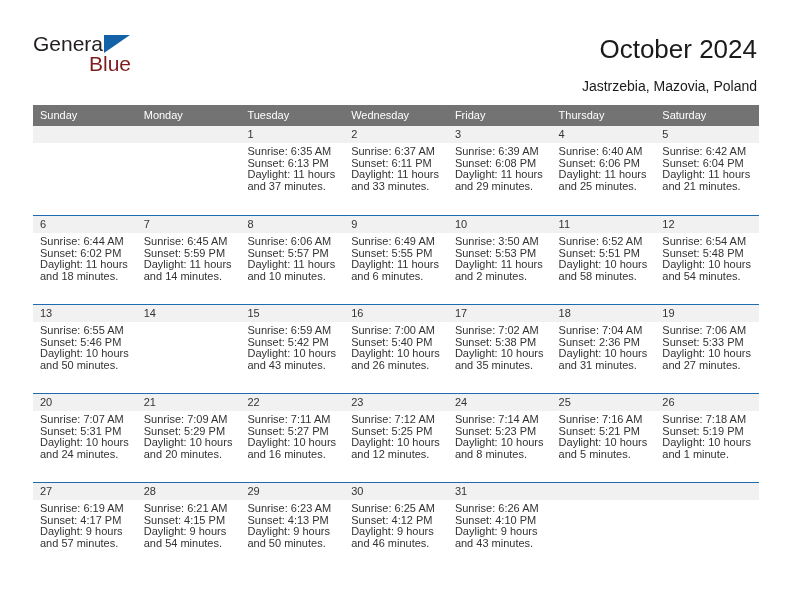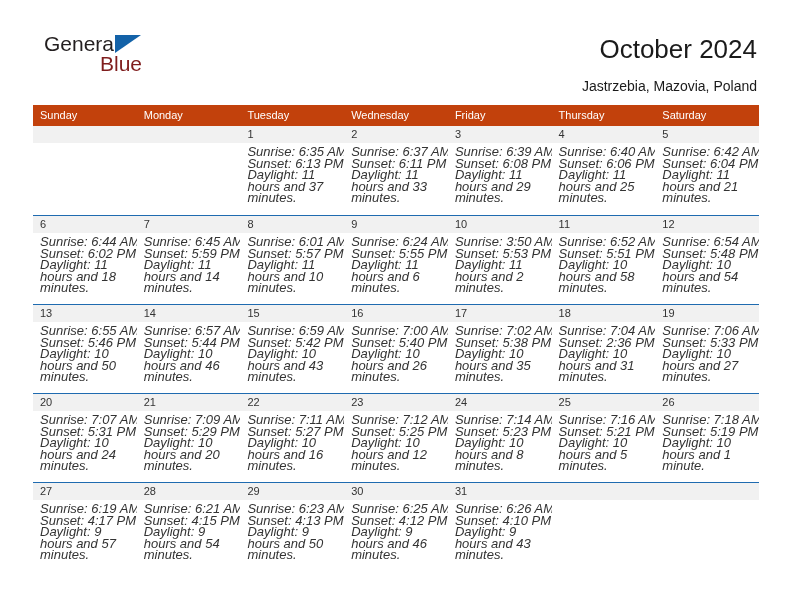--- a/index.html
+++ b/index.html
@@ -30,21 +30,20 @@
     width: 792px;
     height: 104px;
   }
 
   .logo {
     position: absolute;
     left: 33px;
     top: 33px;
     width: 160px;
     height: 52px;
-    margin-left: 11px;
   }
   .logo-general {
     position: absolute;
     left: 0;
     top: 0;
     font-size: 21px;
     letter-spacing: 0px;
     color: #231f20;
     line-height: 22px;
   }
@@ -90,21 +89,21 @@
     position: absolute;
     left: 33px;
     top: 105px;
     width: 726px;
   }
 
   .weekday-row {
     display: flex;
     width: 726px;
     height: 21px;
-    background: #c2410c;
+    background: #737373;
   }
   .weekday {
     flex: 1 1 0;
     color: #ffffff;
     font-size: 11px;
     line-height: 21px;
     padding-left: 7px;
     box-sizing: border-box;
     white-space: nowrap;
   }
@@ -135,24 +134,23 @@
   }
   .day-number {
     font-size: 11px;
     color: #333333;
     line-height: 17px;
     padding-left: 7px;
   }
 
   .day-info {
     padding: 3px 5px 0 7px;
-    font-size: 13px;
+    font-size: 11px;
     line-height: 11.6px;
     color: #333333;
-    font-style: italic;
   }
   .day-info div {
     white-space: nowrap;
   }
   .day-info .daylight {
     white-space: normal;
   }
 </style>
 </head>
 <body>
@@ -276,31 +274,31 @@
           <div>Sunrise: 6:45 AM</div>
           <div>Sunset: 5:59 PM</div>
           <div class="daylight">Daylight: 11 hours and 14 minutes.</div>
         </div>
       </div>
       <div class="day-cell">
         <div class="day-number-band">
             <div class="day-number">8</div>
           </div>
         <div class="day-info">
-          <div>Sunrise: 6:01 AM</div>
+          <div>Sunrise: 6:06 AM</div>
           <div>Sunset: 5:57 PM</div>
           <div class="daylight">Daylight: 11 hours and 10 minutes.</div>
         </div>
       </div>
       <div class="day-cell">
         <div class="day-number-band">
             <div class="day-number">9</div>
           </div>
         <div class="day-info">
-          <div>Sunrise: 6:24 AM</div>
+          <div>Sunrise: 6:49 AM</div>
           <div>Sunset: 5:55 PM</div>
           <div class="daylight">Daylight: 11 hours and 6 minutes.</div>
         </div>
       </div>
       <div class="day-cell">
         <div class="day-number-band">
             <div class="day-number">10</div>
           </div>
         <div class="day-info">
           <div>Sunrise: 3:50 AM</div>
@@ -338,25 +336,20 @@
         <div class="day-info">
           <div>Sunrise: 6:55 AM</div>
           <div>Sunset: 5:46 PM</div>
           <div class="daylight">Daylight: 10 hours and 50 minutes.</div>
         </div>
       </div>
       <div class="day-cell">
         <div class="day-number-band">
             <div class="day-number">14</div>
           </div>
-        <div class="day-info">
-          <div>Sunrise: 6:57 AM</div>
-          <div>Sunset: 5:44 PM</div>
-          <div class="daylight">Daylight: 10 hours and 46 minutes.</div>
-        </div>
       </div>
       <div class="day-cell">
         <div class="day-number-band">
             <div class="day-number">15</div>
           </div>
         <div class="day-info">
           <div>Sunrise: 6:59 AM</div>
           <div>Sunset: 5:42 PM</div>
           <div class="daylight">Daylight: 10 hours and 43 minutes.</div>
         </div>

